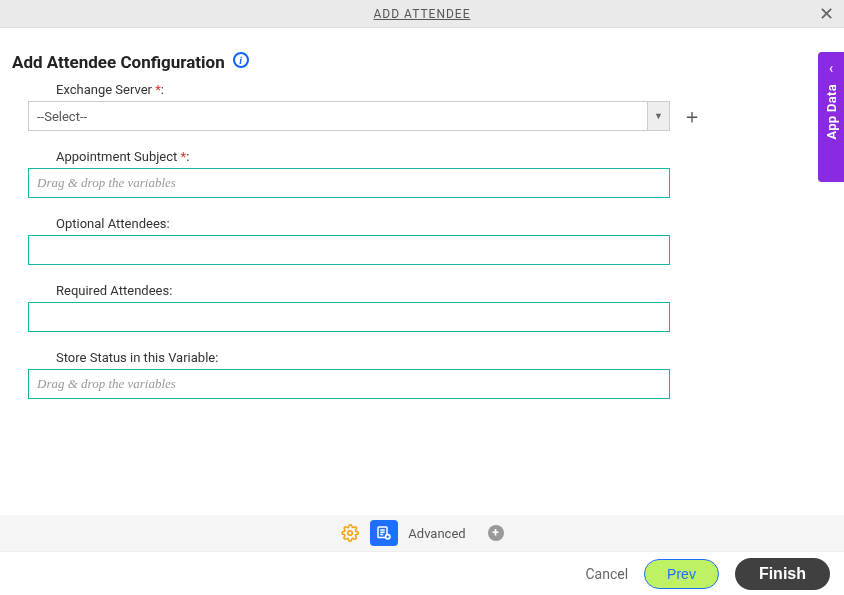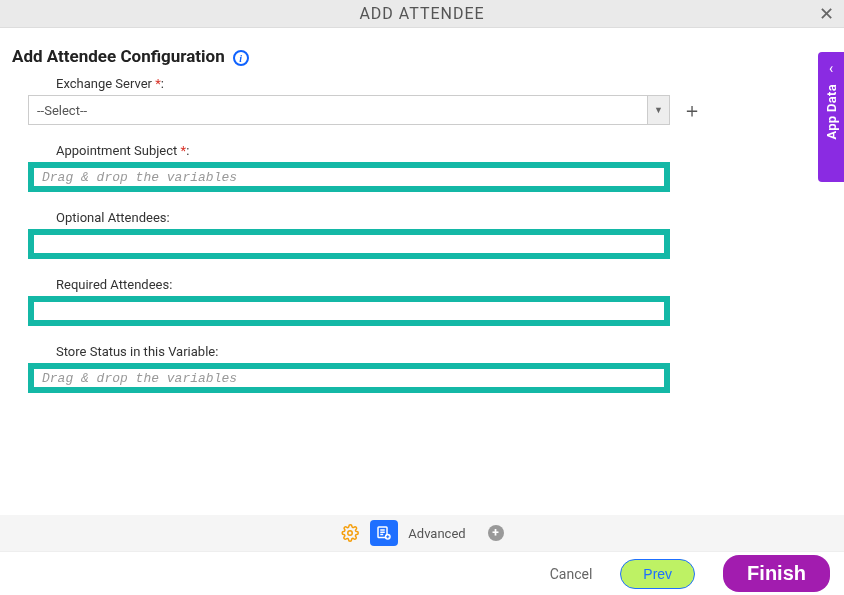--- a/index.html
+++ b/index.html
@@ -16,39 +16,40 @@
     .header {
       height: 28px;
       background: #eaeaea;
       display: flex;
       align-items: center;
       justify-content: center;
       position: relative;
       border-bottom: 1px solid #ddd;
     }
     .header-title {
-      font-size: 16px;
+      font-size: 12px;
       letter-spacing: 1px;
       color: #555;
       font-weight: 400;
+      text-decoration: underline;
     }
     .header-close {
       position: absolute;
       right: 10px;
       top: 50%;
       transform: translateY(-50%);
       font-size: 18px;
       color: #666;
       cursor: pointer;
       line-height: 1;
     }
     .page-title-row {
       display: flex;
-      align-items: flex-end;
-      padding: 18px 12px 10px 12px;
+      align-items: flex-start;
+      padding: 24px 12px 10px 12px;
     }
     .page-title {
       font-size: 17px;
       font-weight: 700;
       color: #222;
     }
     .info-icon {
       margin-left: 8px;
       width: 16px;
       height: 16px;
@@ -113,24 +114,24 @@
       margin-left: 12px;
       font-size: 20px;
       color: #555;
       cursor: pointer;
       font-weight: 300;
     }
     .text-input {
       width: 100%;
       max-width: 642px;
       height: 30px;
-      border: 6px solid #14b8a6;
+      border: 1px solid #14b8a6;
       padding: 0 8px;
       font-size: 13px;
-      font-family: Liberation Mono, monospace;
+      font-family: Liberation Serif, serif;
       color: #333;
     }
     .text-input::placeholder {
       color: #999;
       font-style: italic;
     }
     .toolbar {
       position: absolute;
       bottom: 44px;
       left: 0;
@@ -184,46 +185,46 @@
     }
     .footer {
       position: absolute;
       bottom: 0;
       left: 0;
       right: 0;
       height: 44px;
       display: flex;
       align-items: center;
       justify-content: flex-end;
-      gap: 28px;
+      gap: 16px;
       padding: 0 14px;
       border-top: 1px solid #eee;
       background: #fff;
     }
     .cancel-link {
       color: #666;
       font-size: 14px;
       cursor: pointer;
     }
     .prev-btn {
       border: 1px solid #1e6fff;
       color: #1e6fff;
       background: #bef264;
       border-radius: 16px;
       padding: 6px 22px;
       font-size: 14px;
       cursor: pointer;
     }
     .finish-btn {
-      background: #a21caf;
+      background: #404040;
       color: #fff;
       border: none;
       border-radius: 16px;
       padding: 7px 24px;
-      font-size: 20px;
+      font-size: 16px;
       font-weight: 600;
       cursor: pointer;
     }
     .app-data-tab {
       position: absolute;
       right: 0;
       top: 52px;
       width: 26px;
       height: 130px;
       background: #8a2be2;

